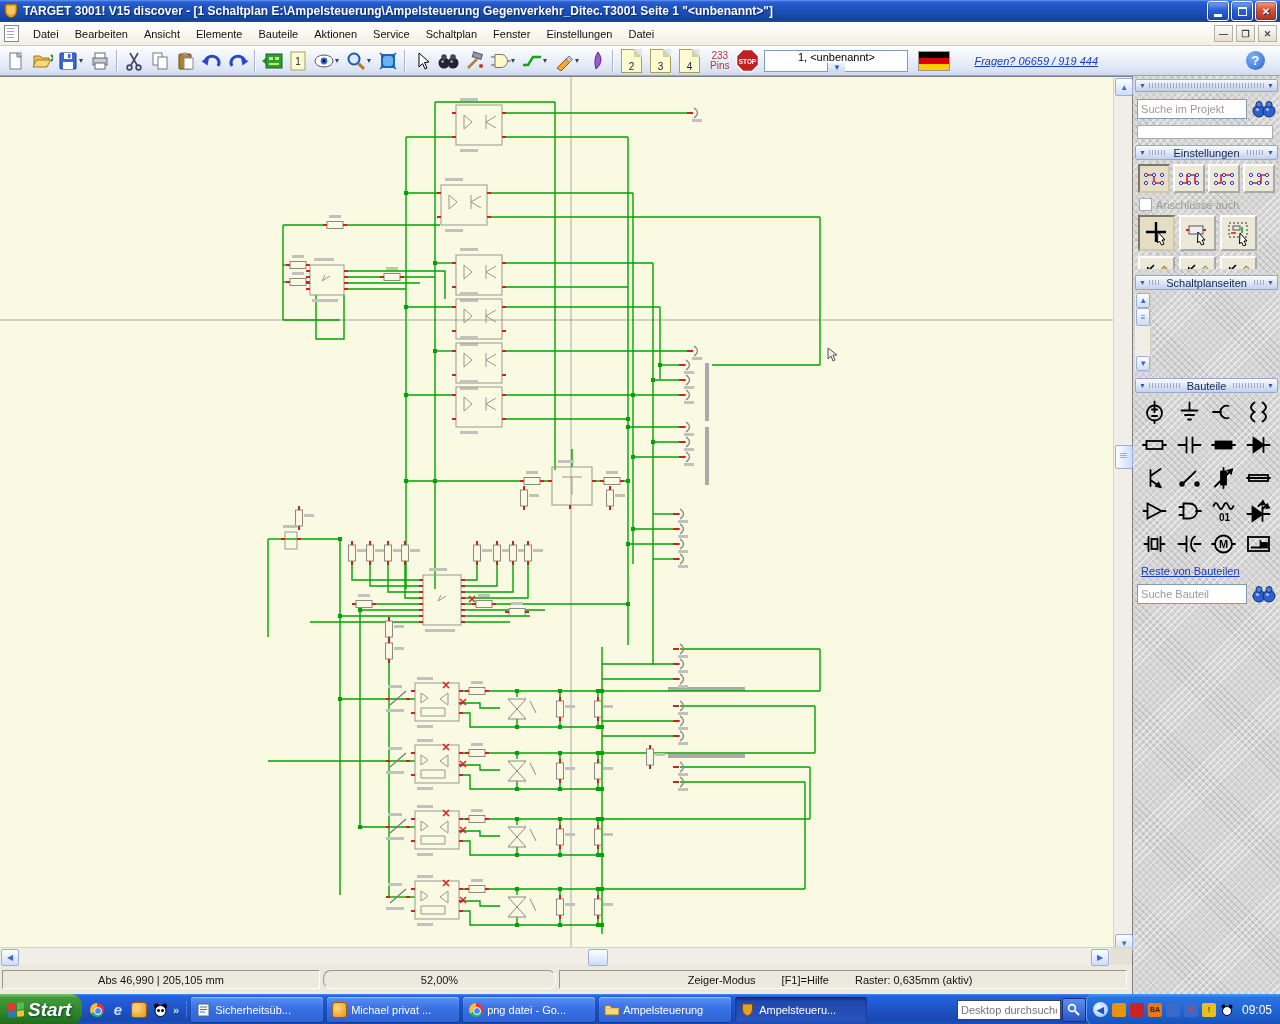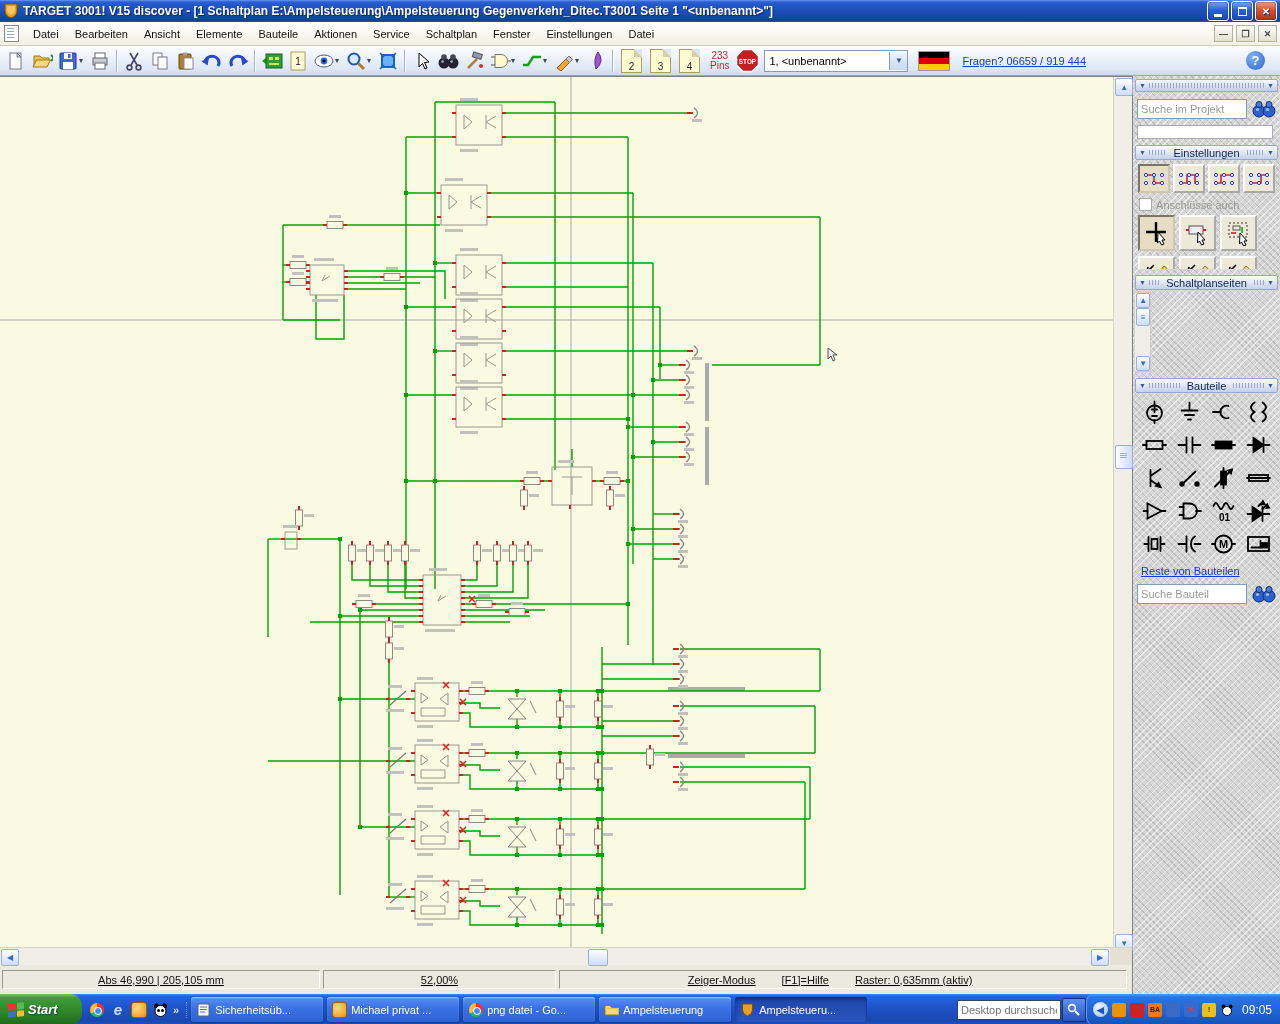--- a/index.html
+++ b/index.html
@@ -24,27 +24,27 @@
   .menubar .spacer{flex:1;}
   .mdibtn{width:17px;height:15px;margin-right:3px;border:1px solid #b5b2a5;background:linear-gradient(#fdfdfb,#e4e0cf);
     display:flex;align-items:center;justify-content:center;color:#444;font-size:9px;font-weight:bold;}
   
   .toolbar{height:29px;background:linear-gradient(#fefefe,#dde6f5 80%,#cfd9ec);border-bottom:1px solid #95a5c5;
     display:flex;align-items:center;padding:0 3px;}
   .tbtn{width:24px;height:24px;border:1px solid transparent;border-radius:2px;display:flex;align-items:center;justify-content:center;position:relative;}
   .tsep{width:1px;height:22px;background:#aab4c8;border-right:1px solid #fff;margin:0 3px;}
   .tcaret{font-size:8px;color:#345;margin-left:-2px;width:8px;}
   .pins{color:#c23030;font-size:10px;line-height:10px;text-align:center;margin:0 6px;font-weight:normal;}
-  .combo{width:142px;height:20px;border:1px solid #7f9db9;background:#fff;display:flex;align-items:center;margin:12px 4px;}
+  .combo{width:142px;height:20px;border:1px solid #7f9db9;background:#fff;display:flex;align-items:center;margin:12px 4px;flex-direction:column;}
   .combo .cval{flex:1;padding:0 4px;color:#000;}
   .combo .cbtn{width:17px;height:18px;background:linear-gradient(#eef4fd,#c8d8f0);border-left:1px solid #7f9db9;
     display:flex;align-items:center;justify-content:center;color:#2a5ab8;font-size:8px;}
   .flag{width:30px;height:18px;border:1px solid #999;margin:0 6px;display:flex;flex-direction:column;}
   .flag i{flex:1;}
-  .hotline{color:#1a3aca;text-decoration:underline;margin:0 6px;white-space:nowrap;}
+  .hotline{color:#1a3aca;text-decoration:underline;margin:0 18px;white-space:nowrap;font-style:italic;}
   .helpbtn{width:19px;height:19px;border-radius:50%;background:radial-gradient(circle at 35% 30%,#7fb2f2,#2a66cc);
     color:#fff;font-weight:bold;font-size:13px;display:flex;align-items:center;justify-content:center;margin-left:auto;margin-right:12px;}
   .pagebtn{width:19px;height:22px;margin:0 4px;position:relative;background:#fffbd0;border:1px solid #a8a060;
     display:flex;align-items:flex-end;justify-content:center;font-size:10px;color:#223;}
   .pagebtn:before{content:"";position:absolute;right:-1px;top:-1px;border:4px solid;border-color:#dde6f5 #dde6f5 #d8d0a0 #d8d0a0;}
   
   .workarea{display:flex;height:918px;}
   .leftcol{width:1133px;display:flex;flex-direction:column;}
   .canvasrow{position:relative;height:876px;border-top:1px solid #808080;background:#fafae2;}
   #schematic{position:absolute;left:0;top:0;}
@@ -55,25 +55,25 @@
   .vthumb{position:absolute;left:1px;top:368px;width:16px;height:22px;border:1px solid #9ab0d8;border-radius:2px;
     background:linear-gradient(90deg,#fdfeff,#cfdcf5);}
   .vthumb:after{content:"";position:absolute;left:4px;top:7px;width:7px;height:1px;box-shadow:0 2px #9ab0d8,0 4px #9ab0d8;background:#9ab0d8;}
   .hscrollrow{height:17px;display:flex;background:#f0eee6;border-top:1px solid #d8d4c8;position:relative;}
   .hbtn{width:16px;height:15px;margin:1px;border:1px solid #9ab0d8;border-radius:2px;background:linear-gradient(#fdfeff,#cfdcf5);
     color:#3a6ac8;font-size:8px;display:flex;align-items:center;justify-content:center;}
   .hthumb{position:absolute;left:588px;top:1px;width:18px;height:15px;border:1px solid #9ab0d8;border-radius:2px;
     background:linear-gradient(#fdfeff,#cfdcf5);}
   .hcorner{margin-left:auto;width:22px;background:#e4e1d4;}
   
-  .statusbar{height:25px;background:#eceade;display:flex;align-items:center;padding:2px 2px;text-decoration:underline;}
+  .statusbar{height:25px;background:#eceade;display:flex;align-items:center;padding:2px 2px;}
   .spanel{height:17px;border:1px solid;border-color:#9a988c #fff #fff #9a988c;display:flex;align-items:center;
     padding:0 8px;margin-right:3px;color:#111;}
   .spanel.p1{width:300px;justify-content:center;}
-  .spanel.p2{width:215px;justify-content:center;}
+  .spanel.p2{width:215px;justify-content:center;border-radius:8px;}
   .spanel.p3{flex:1;justify-content:center;}
   .spanel.p3 span{margin-right:26px;}
   
   .sidebar{width:147px;height:918px;border-left:1px solid #808080;overflow:hidden;
     background-color:#d6d6d6;
     background-image:repeating-linear-gradient(135deg,rgba(255,255,255,.55) 0 1px,transparent 1px 5px),
                      repeating-linear-gradient(45deg,rgba(130,130,130,.30) 0 1px,transparent 1px 5px);}
   .rollbar{height:11px;margin:3px 2px 0;border:1px solid #96a8ce;border-radius:2px;
     background:linear-gradient(#f6f8fc,#c2cfe9);display:flex;align-items:center;justify-content:space-between;
     color:#3a5aa0;font-size:7px;padding:0 3px;}
@@ -102,21 +102,21 @@
   .plitem.sel{background:#2222cc;color:#fff;}
   .listscroll{width:15px;height:78px;position:relative;background:#f0eee6;border:1px solid #d0ccc0;border-left:none;}
   .partgrid{display:grid;grid-template-columns:repeat(4,1fr);gap:9px 4px;margin:7px 6px 0;}
   .part{display:flex;align-items:flex-start;justify-content:center;}
   .sblink{margin:9px 0 0 8px;color:#1a3aca;text-decoration:underline;}
   
   .taskbar{height:31px;display:flex;align-items:center;
     background:linear-gradient(180deg,#4e8df5 0%,#2663e0 6%,#2159d2 30%,#1847ae 85%,#1d52c4 100%);}
   .startbtn{height:31px;width:82px;display:flex;align-items:center;gap:4px;padding-left:8px;box-sizing:border-box;
     background:linear-gradient(180deg,#7ac76a 0%,#3f9c38 12%,#2f8429 60%,#1f6a1c 100%);
-    border-radius:0 12px 12px 0;color:#fff;font-style:italic;font-weight:bold;font-size:13px;text-shadow:1px 1px 2px #143;}
+    border-radius:0 12px 12px 0;color:#fff;font-style:italic;font-weight:bold;font-size:19px;text-shadow:1px 1px 2px #143;}
   .winflag{width:16px;height:14px;display:grid;grid-template-columns:1fr 1fr;gap:1px;transform:skewY(-6deg);}
   .winflag i{border-radius:1px;}
   .ql{display:flex;align-items:center;gap:5px;padding:0 7px;border-right:1px dotted #6a95ee;}
   .qicon{width:16px;height:16px;display:flex;align-items:center;justify-content:center;}
   .chrome{width:14px;height:14px;border-radius:50%;background:conic-gradient(#e33 0 33%,#2b5 33% 66%,#fb3 66% 100%);position:relative;}
   .chrome:after{content:"";position:absolute;left:4px;top:4px;width:6px;height:6px;border-radius:50%;background:#48f;border:1px solid #fff;}
   .ie{color:#cfe2ff;font-weight:bold;font-size:15px;font-style:italic;}
   .task{height:25px;flex:0 1 122px;margin-left:4px;border-radius:3px;display:flex;align-items:center;gap:4px;padding:0 5px;
     background:linear-gradient(180deg,#5a90f2,#3a71e4 45%,#2e62d4);box-shadow:inset 0 1px 1px #9cc0ff,0 1px 2px #123a8a;
     color:#fff;white-space:nowrap;overflow:hidden;}

